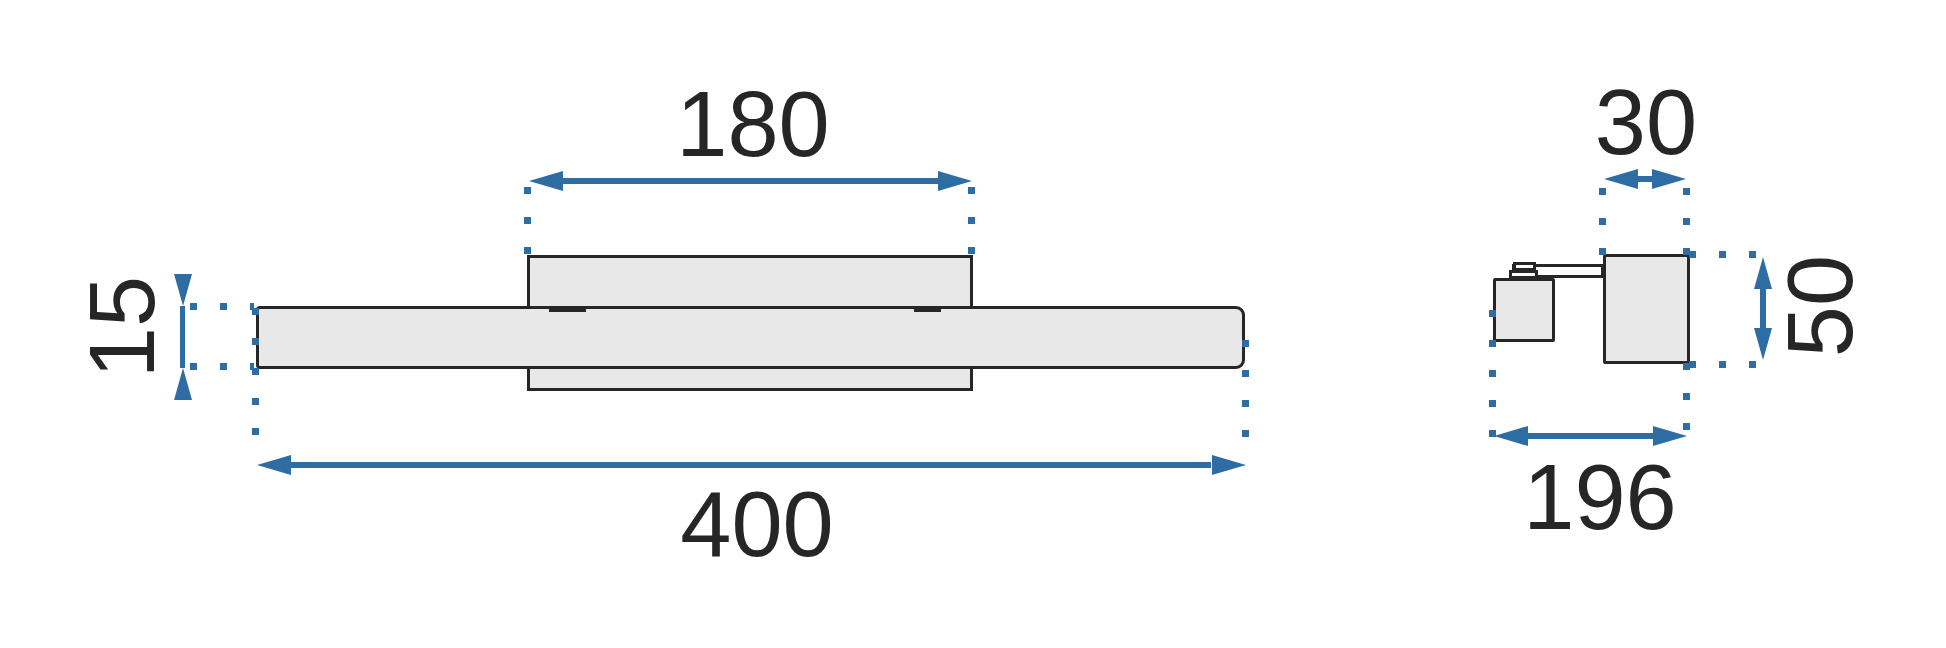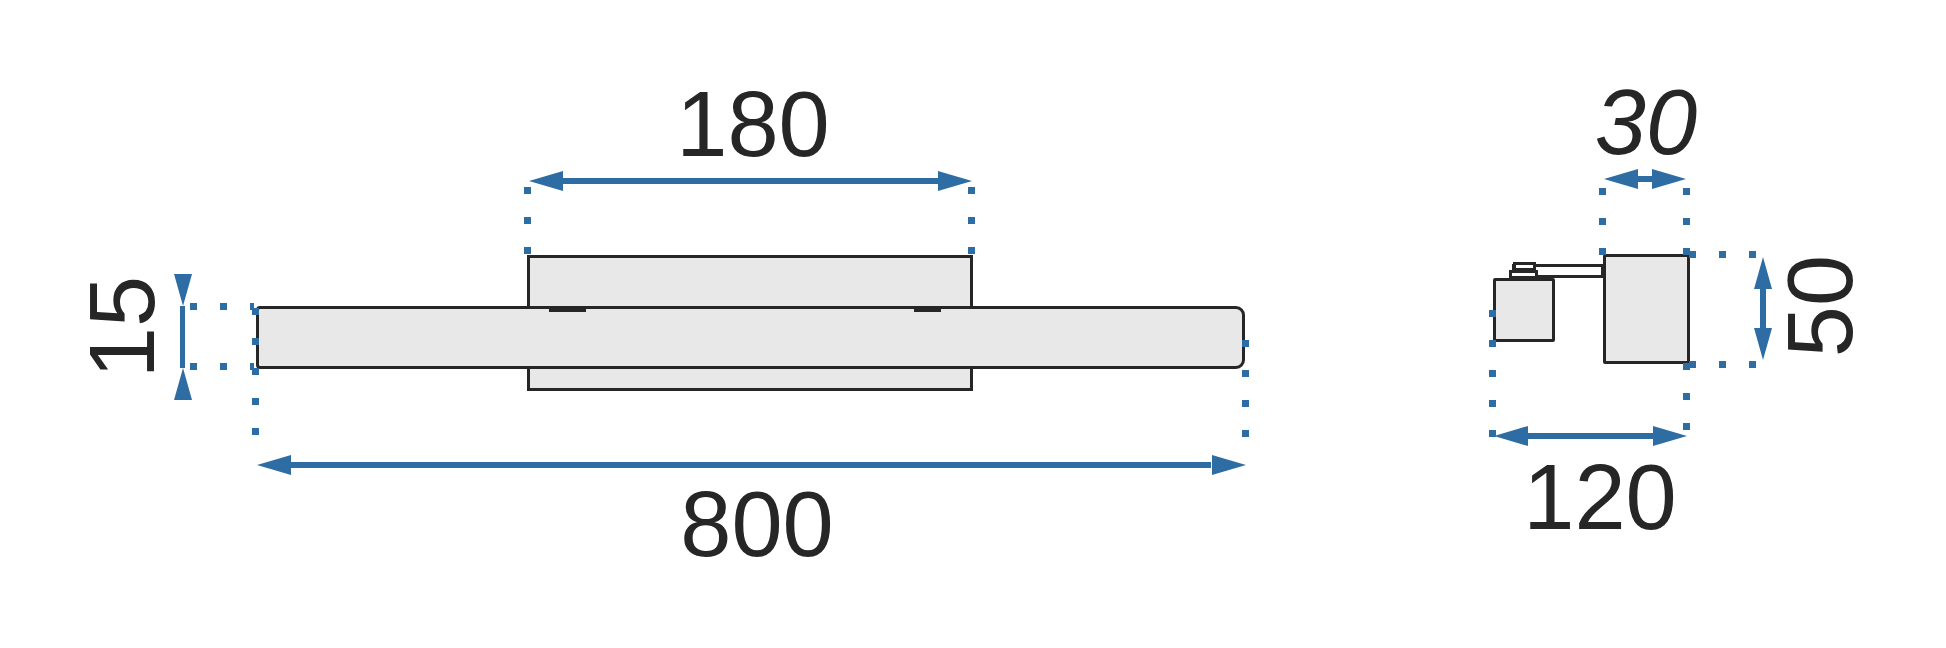--- a/index.html
+++ b/index.html
@@ -50,51 +50,51 @@
     <div class="vdots" style="left:524px;top:187px;height:68px;"></div>
     <div class="vdots" style="left:968px;top:187px;height:68px;"></div>
 
     <div class="dlabel rot" style="left:122px;top:327px;">15</div>
     <div class="head hd" style="left:174px;top:274px;"></div>
     <div class="dline" style="left:180px;top:306px;width:5px;height:62px;"></div>
     <div class="head hu" style="left:174px;top:368px;"></div>
     <div class="hdots" style="left:190px;top:303px;width:64px;"></div>
     <div class="hdots" style="left:190px;top:363px;width:64px;"></div>
 
-    <div class="dlabel" style="left:757px;top:524px;">800</div>
+    <div class="dlabel" style="left:757px;top:524px;">400</div>
     <div class="dline" style="left:291px;top:462px;width:920px;height:6px;"></div>
     <div class="head hl" style="left:257px;top:455px;"></div>
     <div class="head hr" style="left:1212px;top:455px;"></div>
     <div class="vdots" style="left:252px;top:308px;height:128px;"></div>
     <div class="vdots" style="left:1242px;top:340px;height:98px;"></div>
   </div>
 
   <div>
 
     <div class="rect" style="left:1493px;top:278px;width:62px;height:64px;border-radius:2px;"></div>
     <div class="rect white" style="left:1512px;top:264px;width:92px;height:14px;"></div>
     <div class="rect white" style="left:1513px;top:262px;width:23px;height:9px;"></div>
     <div class="rect white" style="left:1509px;top:270px;width:29px;height:9px;"></div>
     <div class="rect" style="left:1603px;top:254px;width:87px;height:110px;border-radius:2px;"></div>
 
-    <div class="dlabel" style="left:1646px;top:122px;font-style:italic;">30</div>
+    <div class="dlabel" style="left:1646px;top:122px;">30</div>
     <div class="dline" style="left:1634px;top:176px;width:22px;height:6px;"></div>
     <div class="head hl" style="left:1604px;top:169px;"></div>
     <div class="head hr" style="left:1652px;top:169px;"></div>
     <div class="vdots" style="left:1599px;top:188px;height:68px;"></div>
     <div class="vdots" style="left:1683px;top:188px;height:68px;"></div>
 
     <div class="dlabel rot" style="left:1820px;top:306px;">50</div>
     <div class="head hu" style="left:1754px;top:257px;"></div>
     <div class="dline" style="left:1760px;top:287px;width:6px;height:44px;"></div>
     <div class="head hd" style="left:1754px;top:328px;"></div>
     <div class="hdots" style="left:1689px;top:251px;width:70px;"></div>
     <div class="hdots" style="left:1689px;top:361px;width:70px;"></div>
 
-    <div class="dlabel" style="left:1600px;top:497px;">120</div>
+    <div class="dlabel" style="left:1600px;top:497px;">196</div>
     <div class="dline" style="left:1526px;top:433px;width:129px;height:6px;"></div>
     <div class="head hl" style="left:1494px;top:426px;"></div>
     <div class="head hr" style="left:1653px;top:426px;"></div>
     <div class="vdots" style="left:1489px;top:310px;height:128px;"></div>
     <div class="vdots" style="left:1683px;top:363px;height:68px;"></div>
   </div>
 
 </div>
 
 </body></html>

